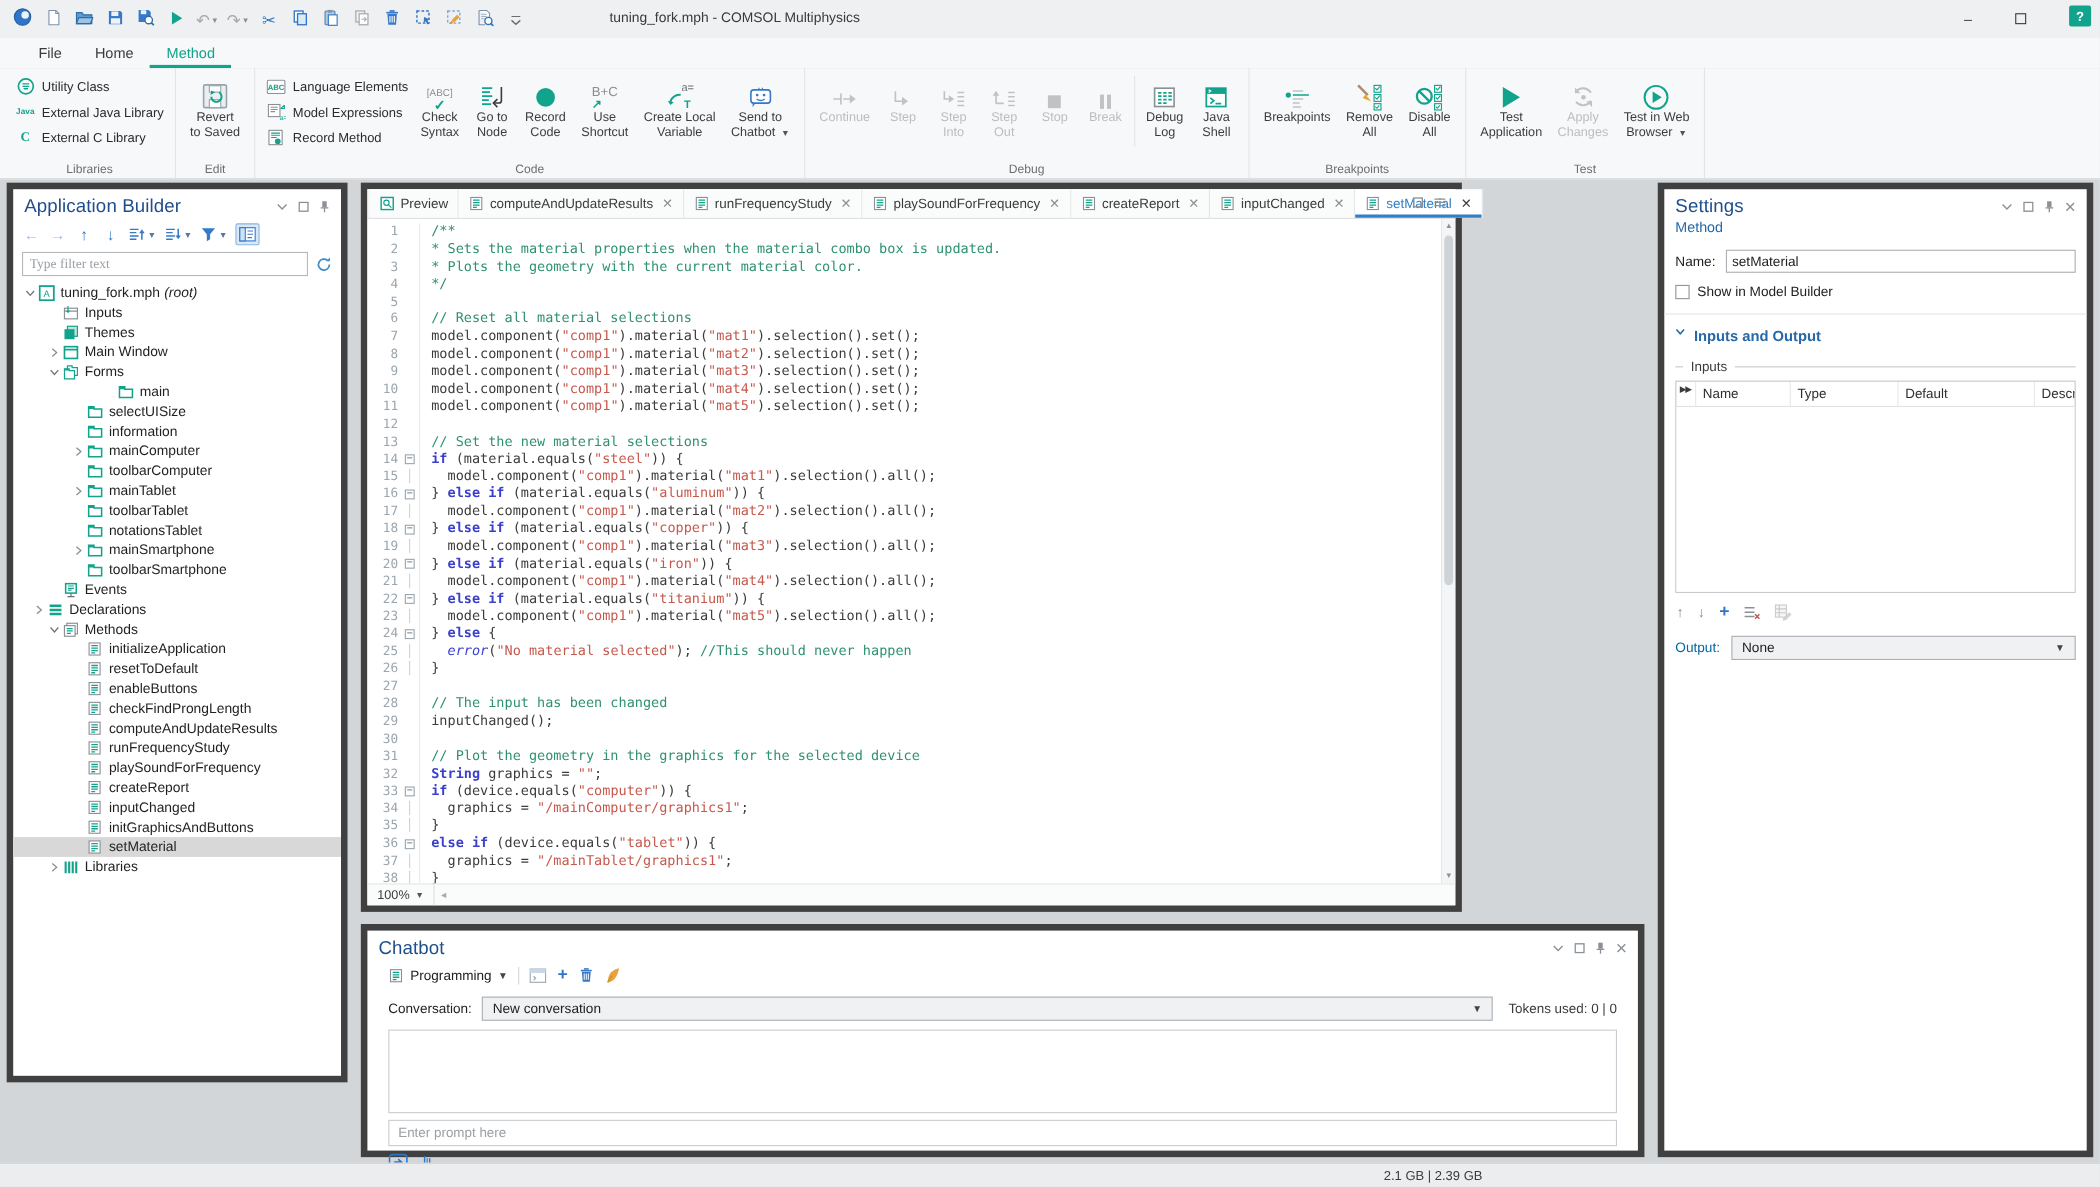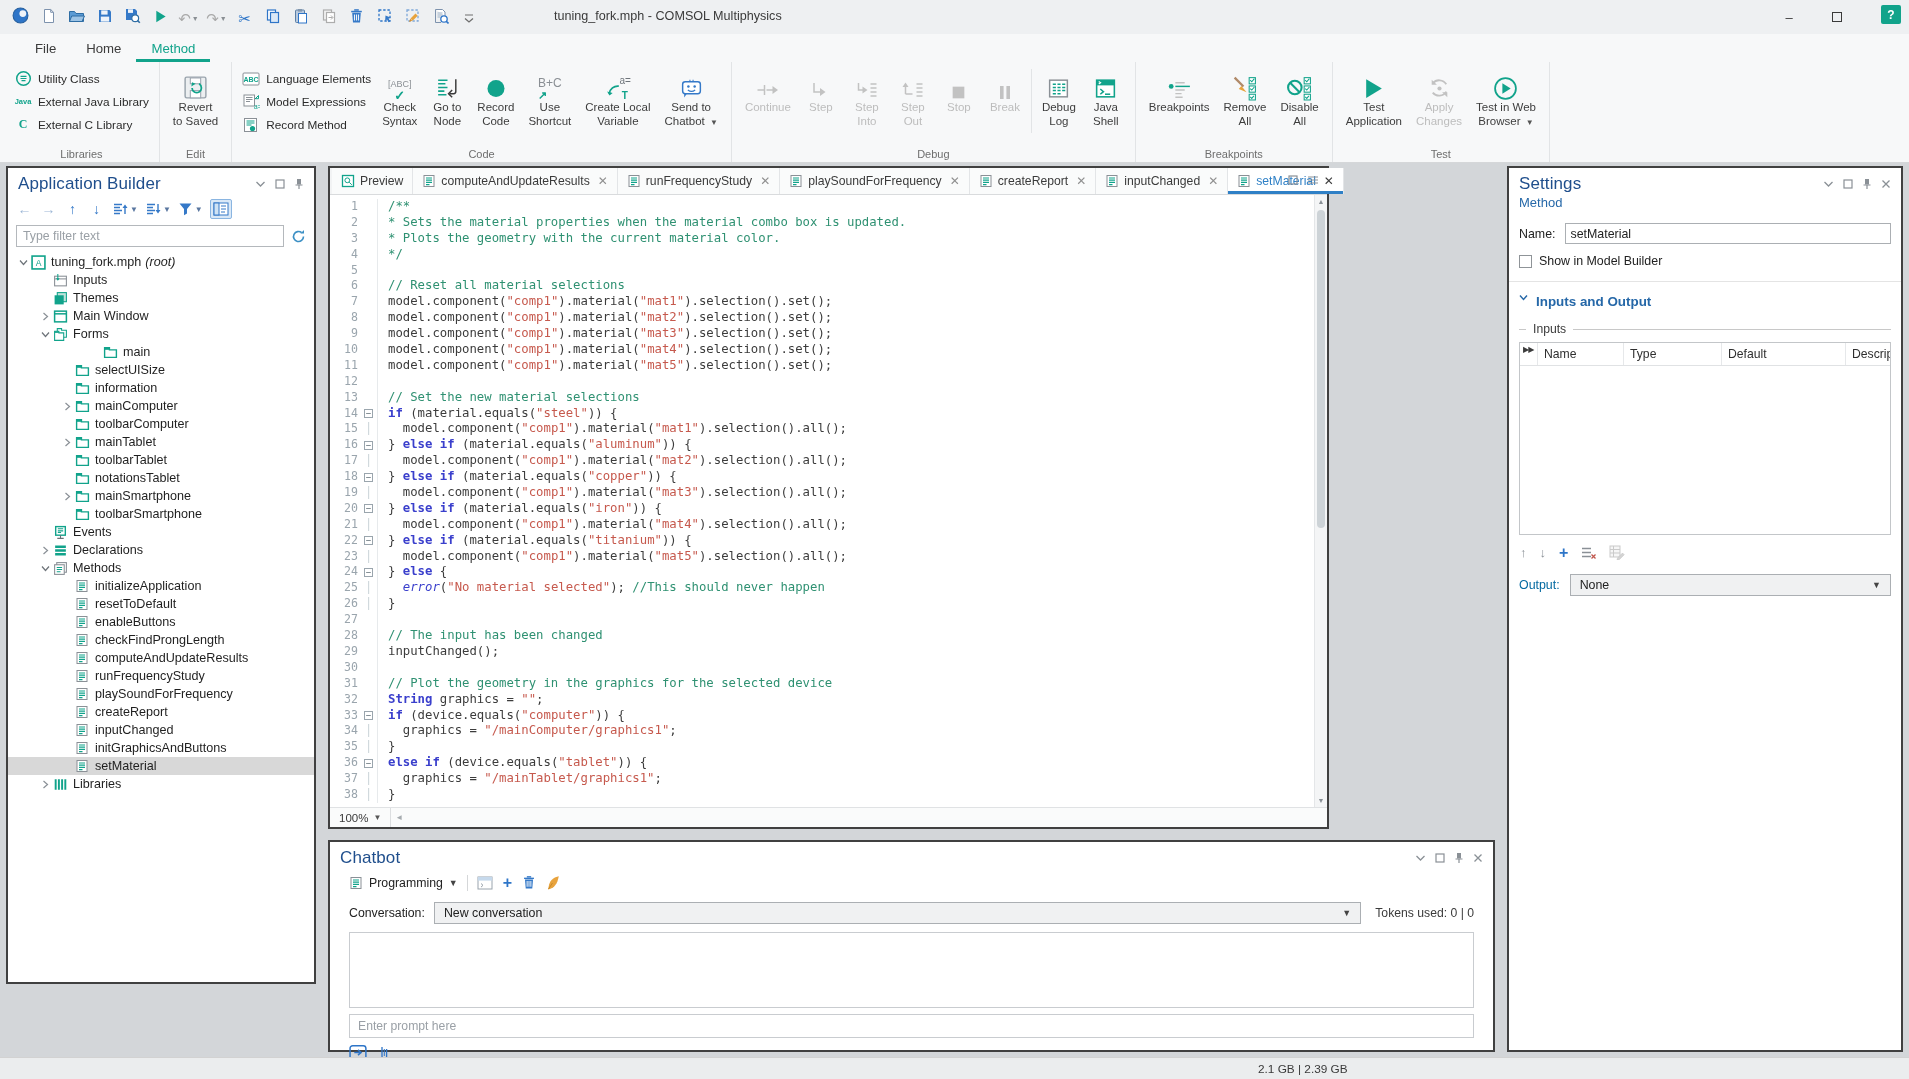--- a/index.html
+++ b/index.html
@@ -51,38 +51,38 @@
   .csicon b{color:var(--teal);font-size:13px}
   .scicon{display:flex;flex-direction:column;align-items:center;line-height:12px}
   .scicon span{font-size:12px;color:#8a8f94}
   .scicon .scarrow{color:var(--teal);font-size:11px;font-weight:bold;align-self:flex-start}
   .lvicon{position:relative;width:26px;height:26px}
   .lvicon .lva{position:absolute;right:0;top:0;font-size:10px;color:#6e7advance4;color:#6e747a}
   .lvicon svg{position:absolute;left:0;bottom:2px}
   .lvicon .lvt{position:absolute;right:3px;bottom:0;font-size:10px;color:var(--teal)}
 
   
-  .panel{position:absolute;background:#fff;border:2px solid #404040}
+  .panel{position:absolute;background:#fff;border:6px solid #404040}
   .phead{display:flex;align-items:center;padding:6px 10px 2px}
   .phead h1{font-size:17px;font-weight:500;color:var(--hdr);margin:0;flex:1;letter-spacing:.1px}
   .hicons{display:flex;gap:9px;align-items:center}
   .hicons .ic{display:inline-flex}
 
   
   #abpanel{left:6px;top:166px;width:310px;height:818px}
   .abtool{display:flex;align-items:center;gap:7px;padding:3px 8px 4px}
   .tbtn{height:20px;min-width:17px;display:inline-flex;align-items:center;justify-content:center;gap:2px}
   .tbtn.on{background:#d9e8f7;border:1px solid #8ab5e1;border-radius:2px;padding:0 2px}
   .tcaret{font-size:8px;color:#5a77a0}
   .g14{font-size:14px;line-height:14px;font-weight:bold}
   .g16{font-size:15px;line-height:15px}
   .g13{font-size:13px;line-height:13px}
   .g15{font-size:16px;line-height:15px}
   .frow{display:flex;align-items:center;gap:7px;padding:2px 8px 6px}
-  .frow input{flex:1;height:22px;border:1px solid #b4b8bc;padding:0 6px;font-size:12.3px;color:#333;font-family:Liberation Sans, sans-serif}
+  .frow input{flex:1;height:22px;border:1px solid #b4b8bc;padding:0 6px;font-size:12.3px;color:#333;font-family:Liberation Serif, serif}
   .frow input::placeholder{color:#9aa0a6}
   .tree{font-size:12.6px;color:#1f1f1f}
   .trow{display:flex;align-items:center;height:18px}
   .trow.sel{background:var(--selgray)}
   .texp{width:15px;flex:none;display:flex;justify-content:center}
   .ti{width:15px;height:15px;margin:0 5px 0 0;flex:none;display:inline-flex;align-items:center}
   .tlab{white-space:nowrap}
   .tit{font-style:italic;margin-left:4px}
 
   
@@ -925,21 +925,21 @@
           <span class="texp"></span>
           <span class="ti">
             <svg width="15" height="15" viewBox="0 0 14 14">
               <rect x="2.5" y="1.5" width="9" height="8" fill="#fff" stroke="#11a38b" stroke-width="1.3"></rect>
               <path d="M4.5 3.5h5M4.5 5.5h5M4.5 7h3" stroke="#11a38b"></path>
               <path d="M7 9.5v2.5M4 12.5h6" stroke="#6a7076"></path>
             </svg>
           </span>
           <span class="tlab">Events</span>
         </div>
-        <div class="trow" style="padding-left:30px">
+        <div class="trow" style="padding-left:16px">
           <span class="texp">
             <svg width="7" height="9" viewBox="0 0 7 9">
               <path d="M1.5 1l4 3.5-4 3.5" fill="none" stroke="#8a9096" stroke-width="1.2"></path>
             </svg>
           </span>
           <span class="ti">
             <svg width="15" height="15" viewBox="0 0 14 14">
               <path d="M2 3.5h10M2 7h10M2 10.5h10" stroke="#11a38b" stroke-width="2.2"></path>
             </svg>
           </span>

